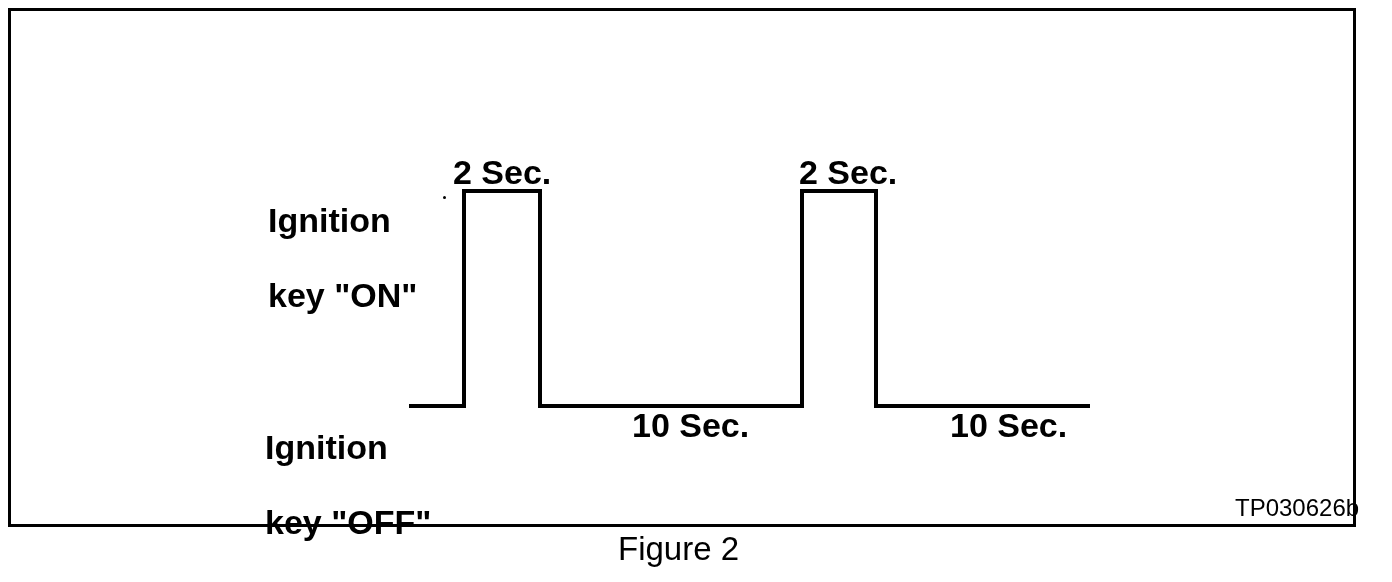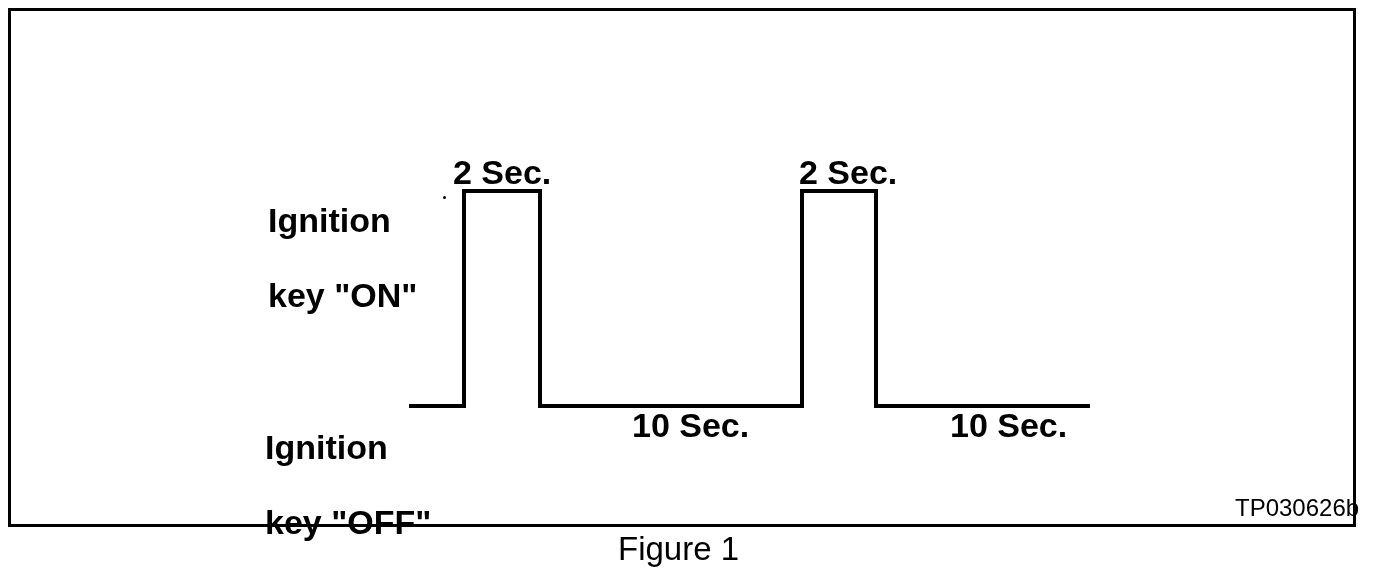--- a/index.html
+++ b/index.html
@@ -102,15 +102,15 @@
   <div class="wave-label lbl-2sec-2">2 Sec.</div>
 
   <div class="wave-label lbl-10sec-1">10 Sec.</div>
 
   <div class="wave-label lbl-10sec-2">10 Sec.</div>
 
   <div class="stray-dot"></div>
 
   <div class="ref-code">TP030626b</div>
 
-  <div class="caption">Figure 1</div>
+  <div class="caption">Figure 2</div>
 
 </div>
 
 </body></html>

